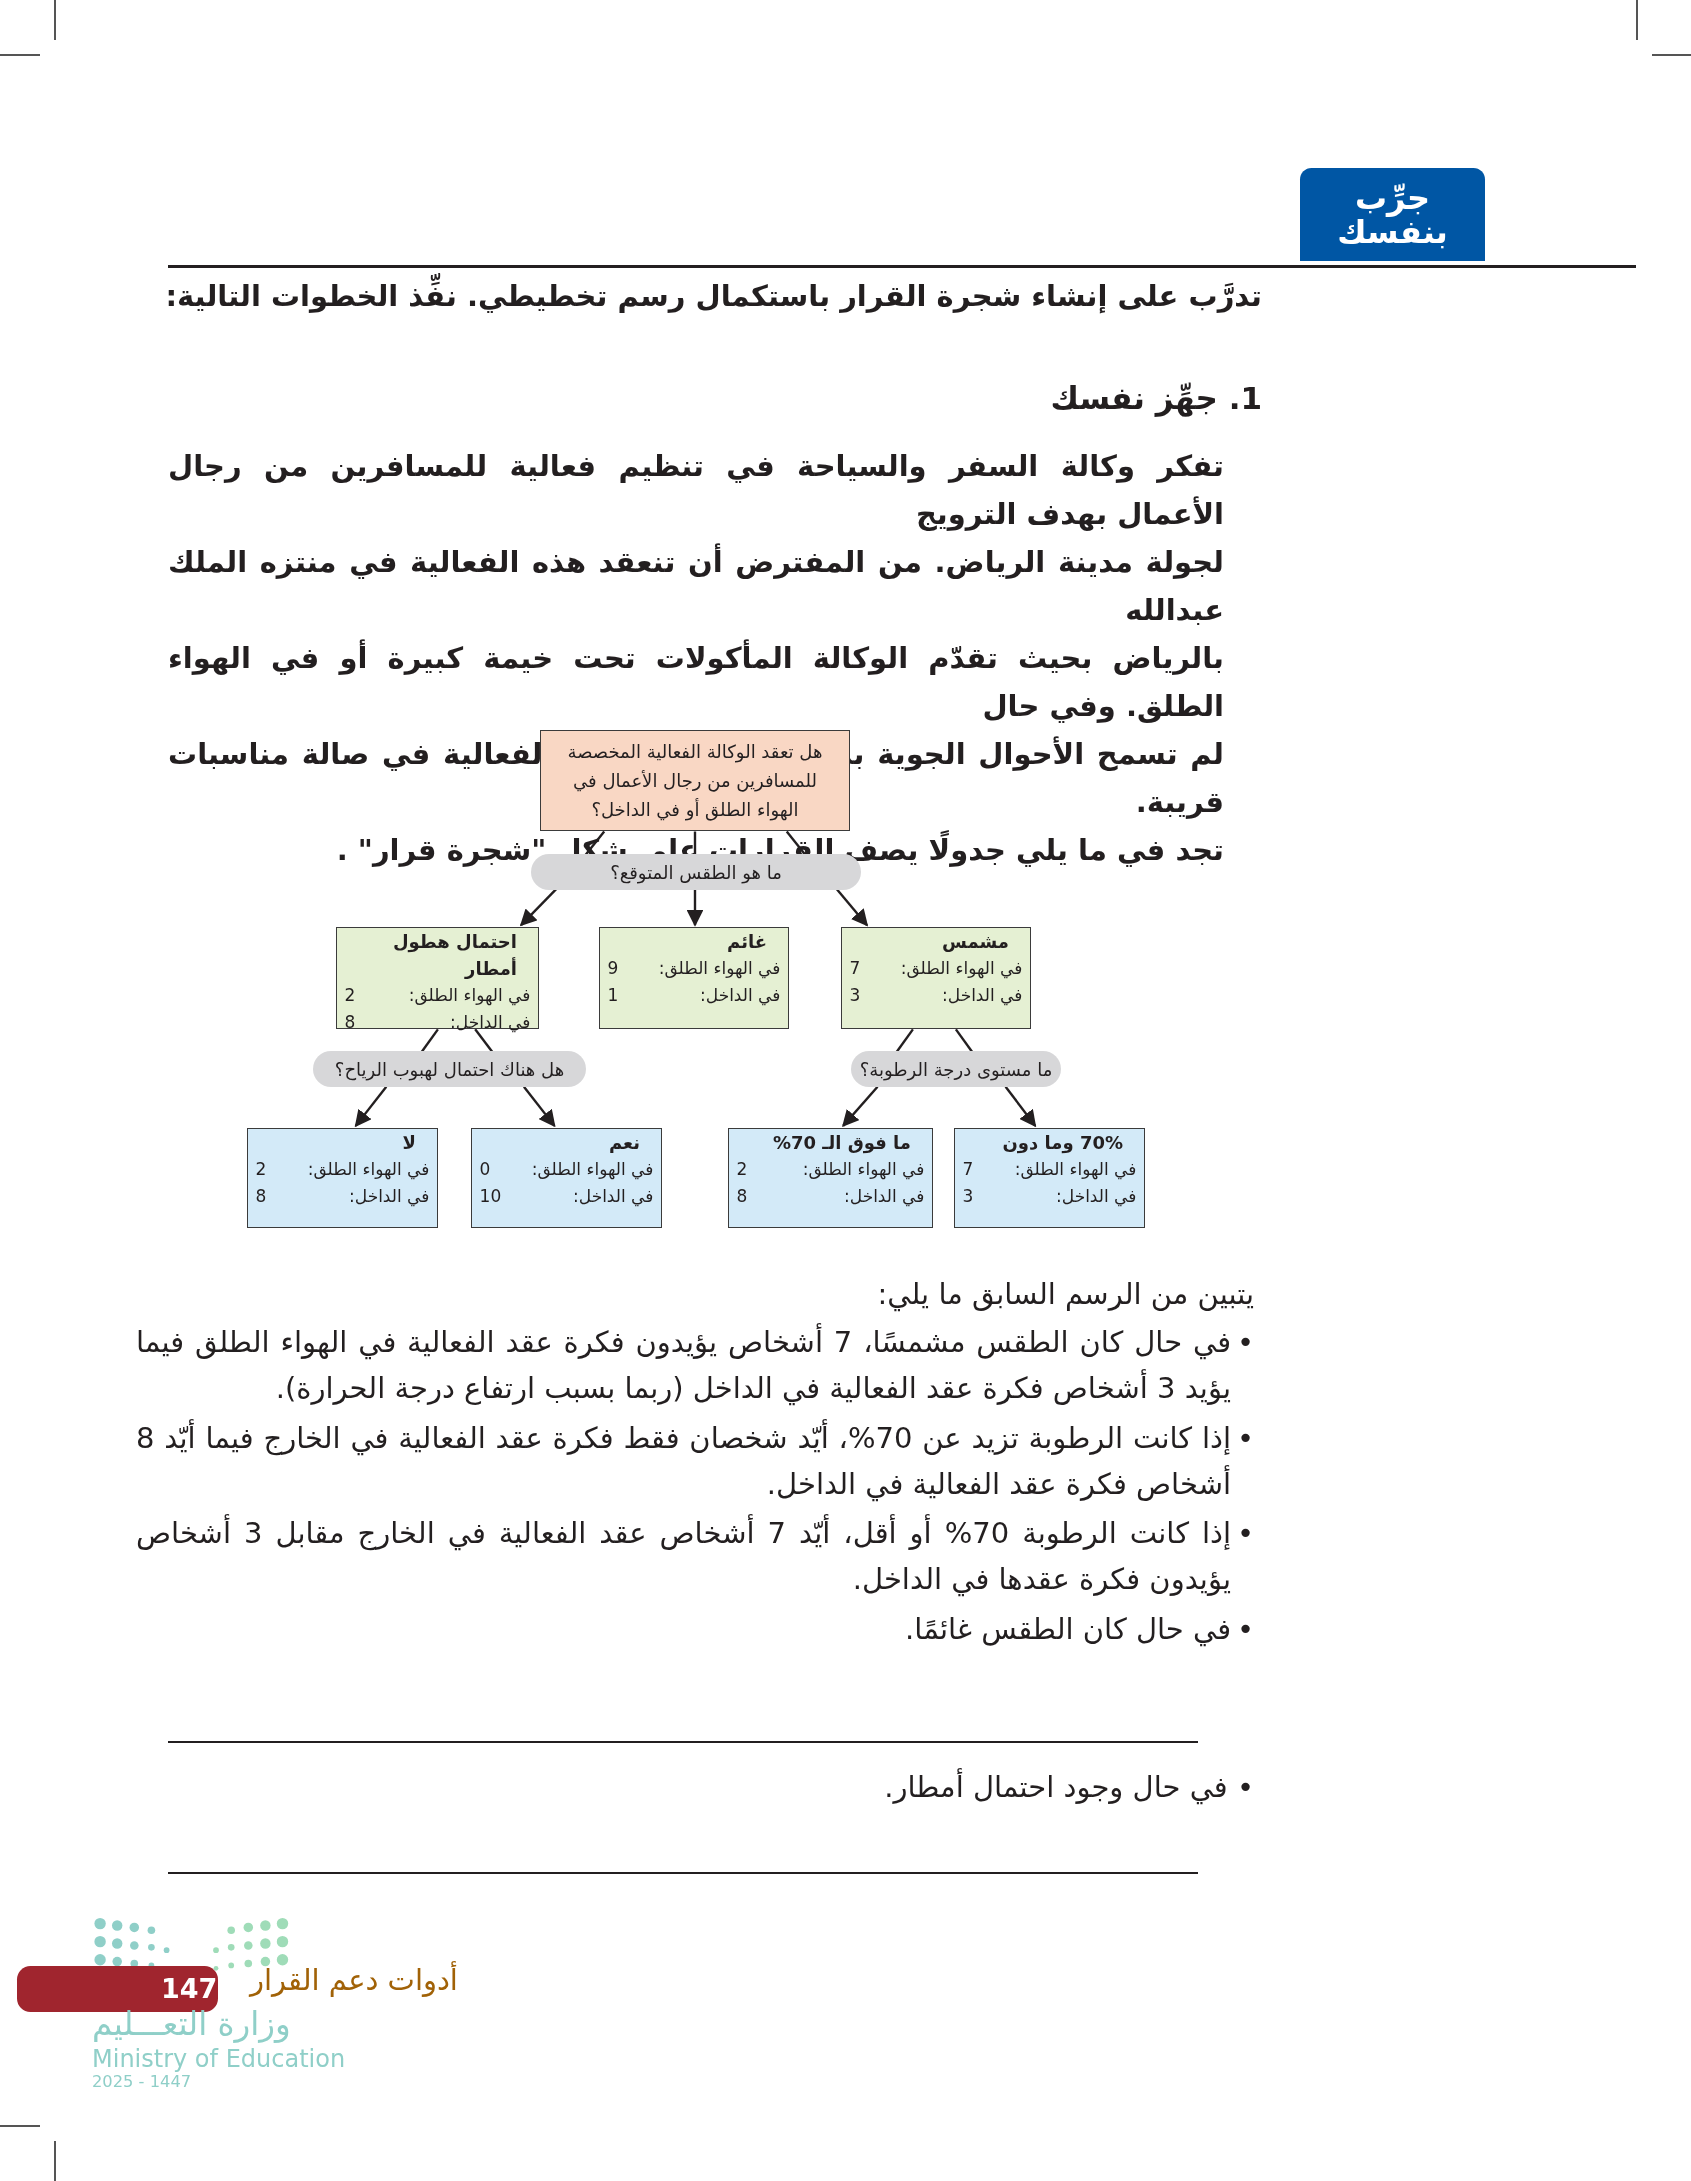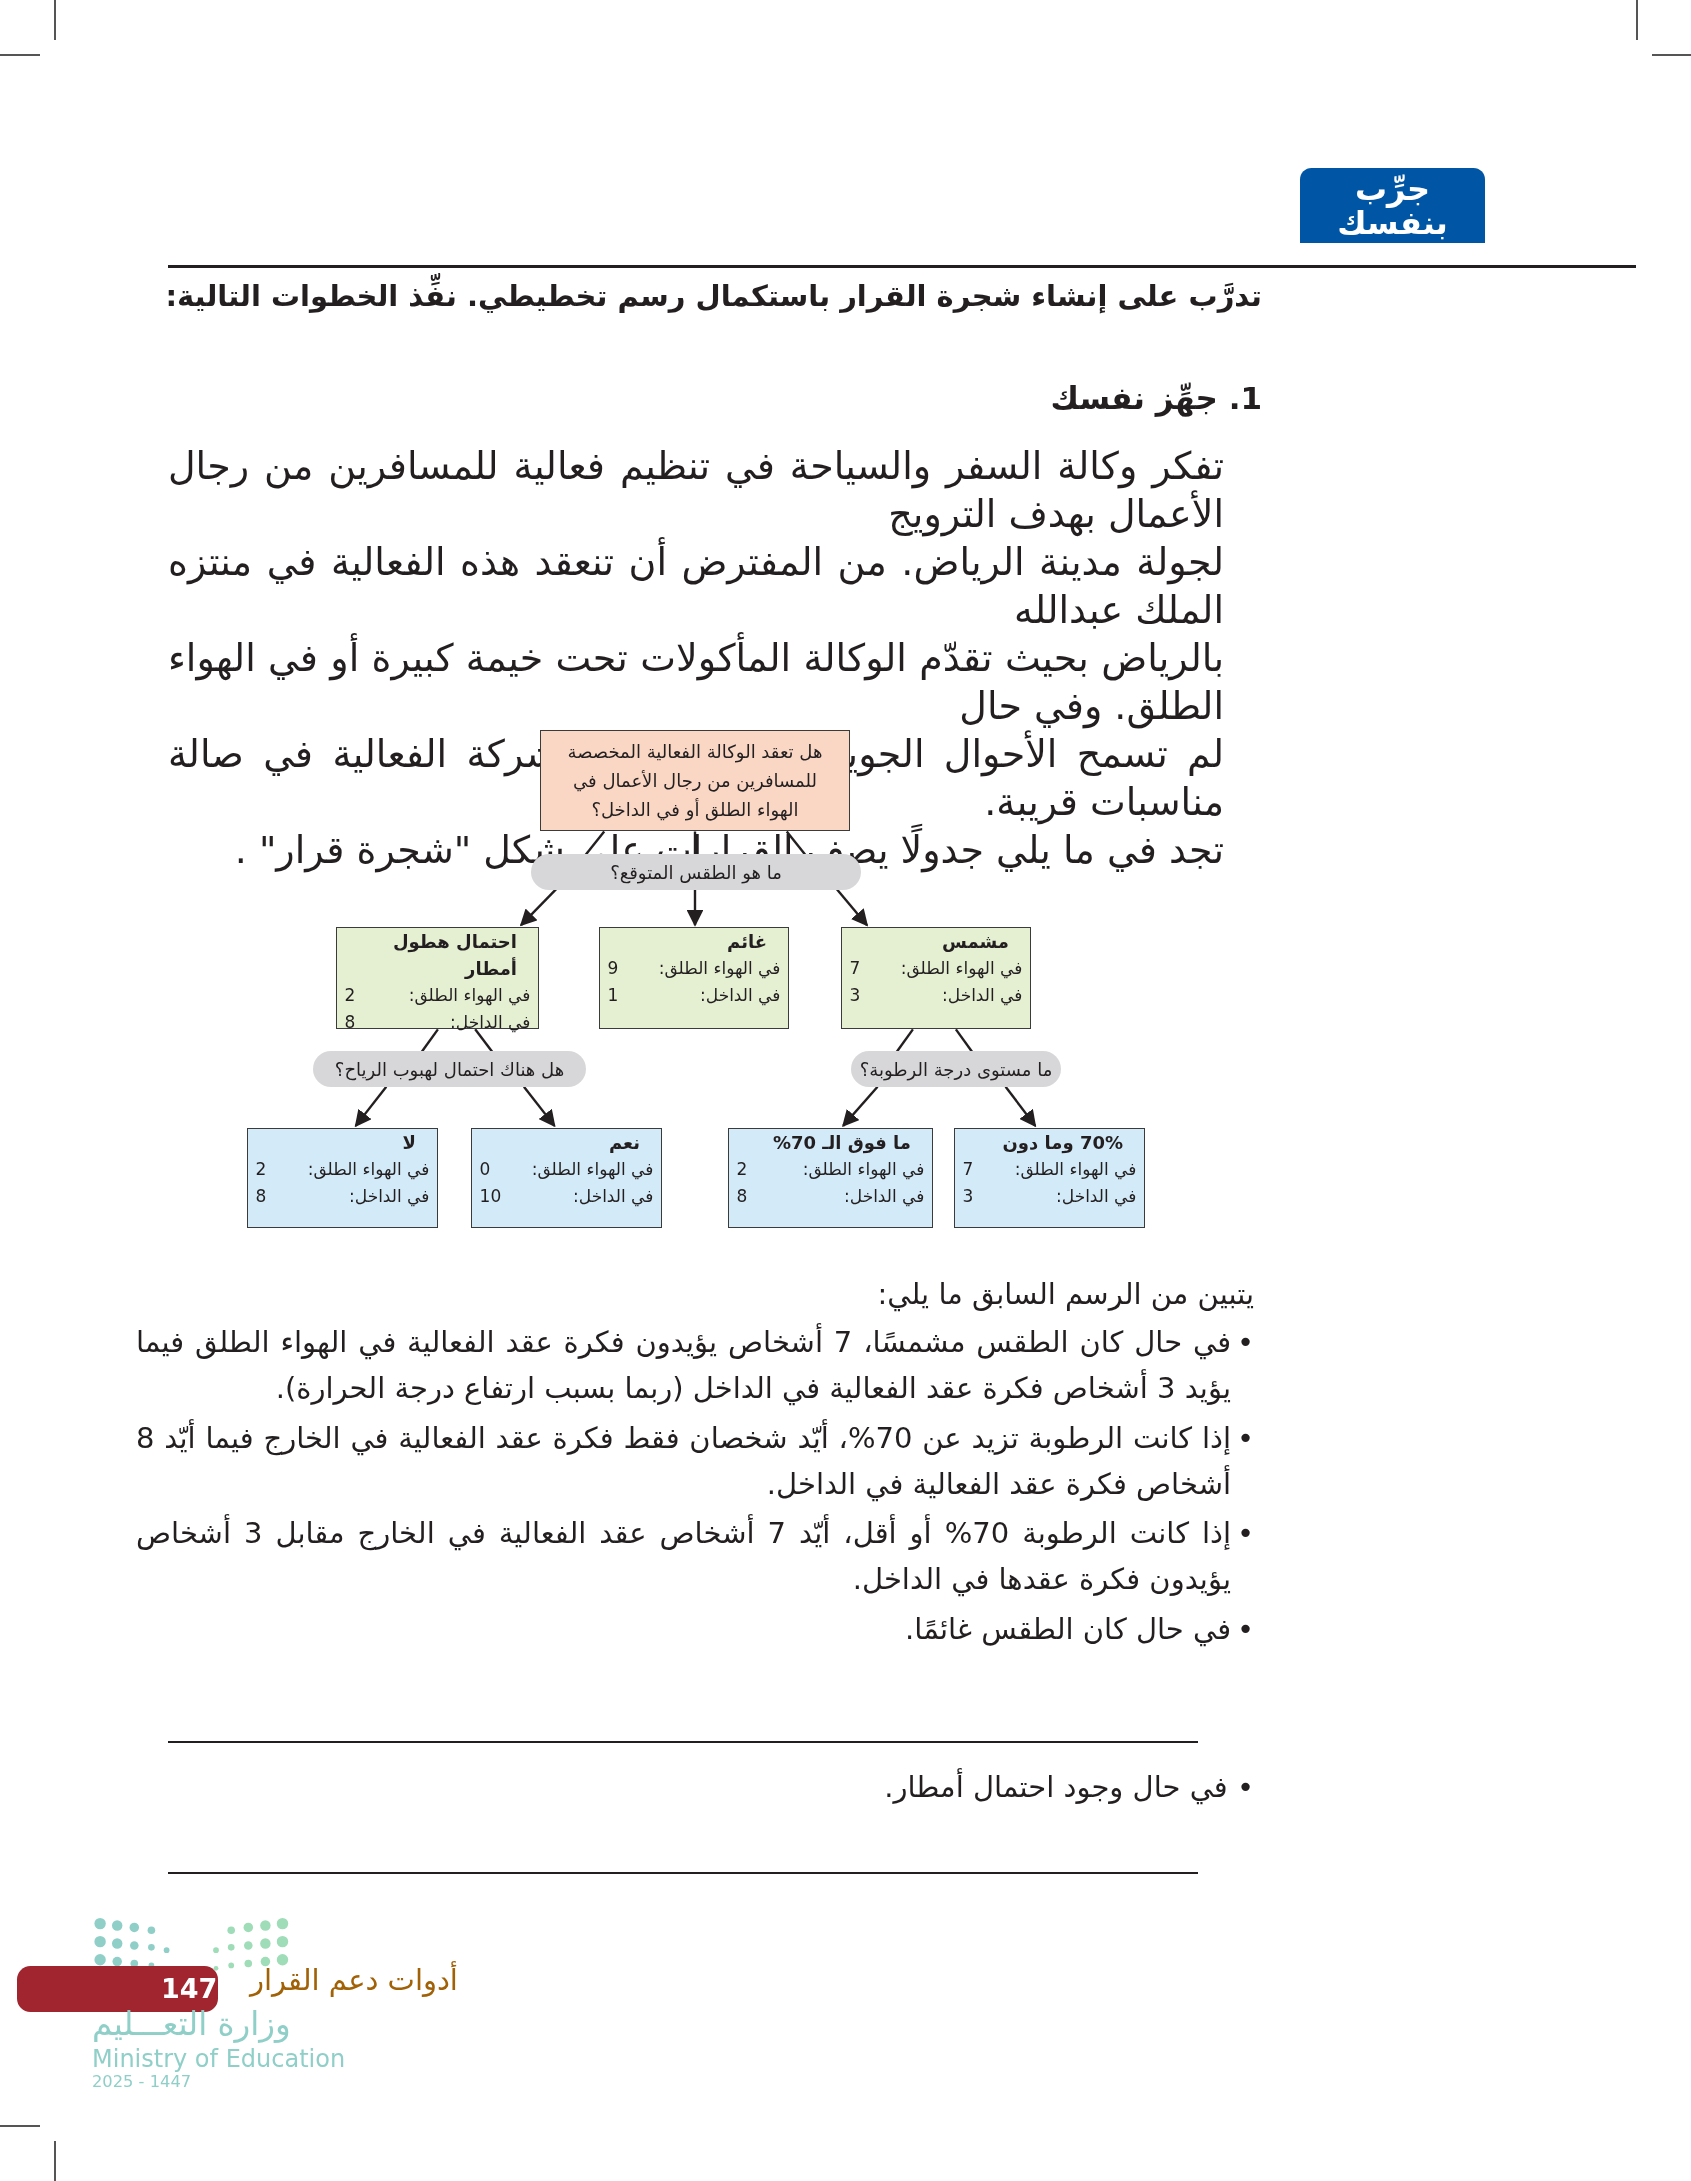--- a/index.html
+++ b/index.html
@@ -1,22 +1,22 @@
 <!DOCTYPE html>
 <html><head>
 <meta charset="utf-8">
 <style>
   html,body{margin:0;padding:0;background:#fff;}
   body{width:1692px;height:2181px;position:relative;overflow:hidden;font-family:"DejaVu Sans","Liberation Sans",sans-serif;color:#231f20;}
   .crop{position:absolute;background:#555;}
-  .tab{position:absolute;left:1300px;top:168px;width:185px;height:75px;background:#0056a4;border-radius:11.5px 11.5px 0 0;color:#fff;display:flex;flex-direction:column;align-items:center;justify-content:center;font-weight:bold;font-size:32px;line-height:34px;direction:rtl;}
+  .tab{position:absolute;left:1300px;top:168px;width:185px;height:93px;background:#0056a4;border-radius:11.5px 11.5px 0 0;color:#fff;display:flex;flex-direction:column;align-items:center;justify-content:center;font-weight:bold;font-size:32px;line-height:34px;direction:rtl;}
   .top-rule{position:absolute;left:168px;top:265px;width:1468px;height:2.9px;background:#231f20;}
   .instr{position:absolute;right:430px;top:279px;direction:rtl;font-size:29px;font-weight:bold;white-space:nowrap;}
   .step{position:absolute;right:430px;top:380px;direction:rtl;font-size:31px;font-weight:bold;white-space:nowrap;}
-  .para{position:absolute;right:468px;left:168px;top:442px;direction:rtl;font-size:38px;line-height:48px;text-align:justify;text-align-last:right;}
+  .para{position:absolute;right:468px;left:168px;top:442px;direction:rtl;font-size:29px;line-height:48px;text-align:justify;text-align-last:right;font-weight:bold;}
   .para p{margin:0;}
   
   #tree{position:absolute;left:0;top:0;width:1692px;height:2181px;pointer-events:none;}
   .node{position:absolute;border:1.9px solid #3b3b3b;box-sizing:border-box;direction:rtl;font-size:17px;line-height:27px;}
   .root{left:540px;top:730px;width:310px;height:101px;background:#f9d7c4;text-align:center;font-size:18px;line-height:29px;padding-top:5.7px;}
   .pill{position:absolute;background:#d7d7d9;border-radius:21px;direction:rtl;font-size:18px;display:flex;align-items:center;justify-content:center;}
   .pill1{left:531px;top:854px;width:330px;height:36px;}
   .pill2{left:313px;top:1051px;width:273px;height:36px;}
   .pill3{left:851px;top:1051px;width:210px;height:36px;}
   .green{background:#e5f0d3;}

